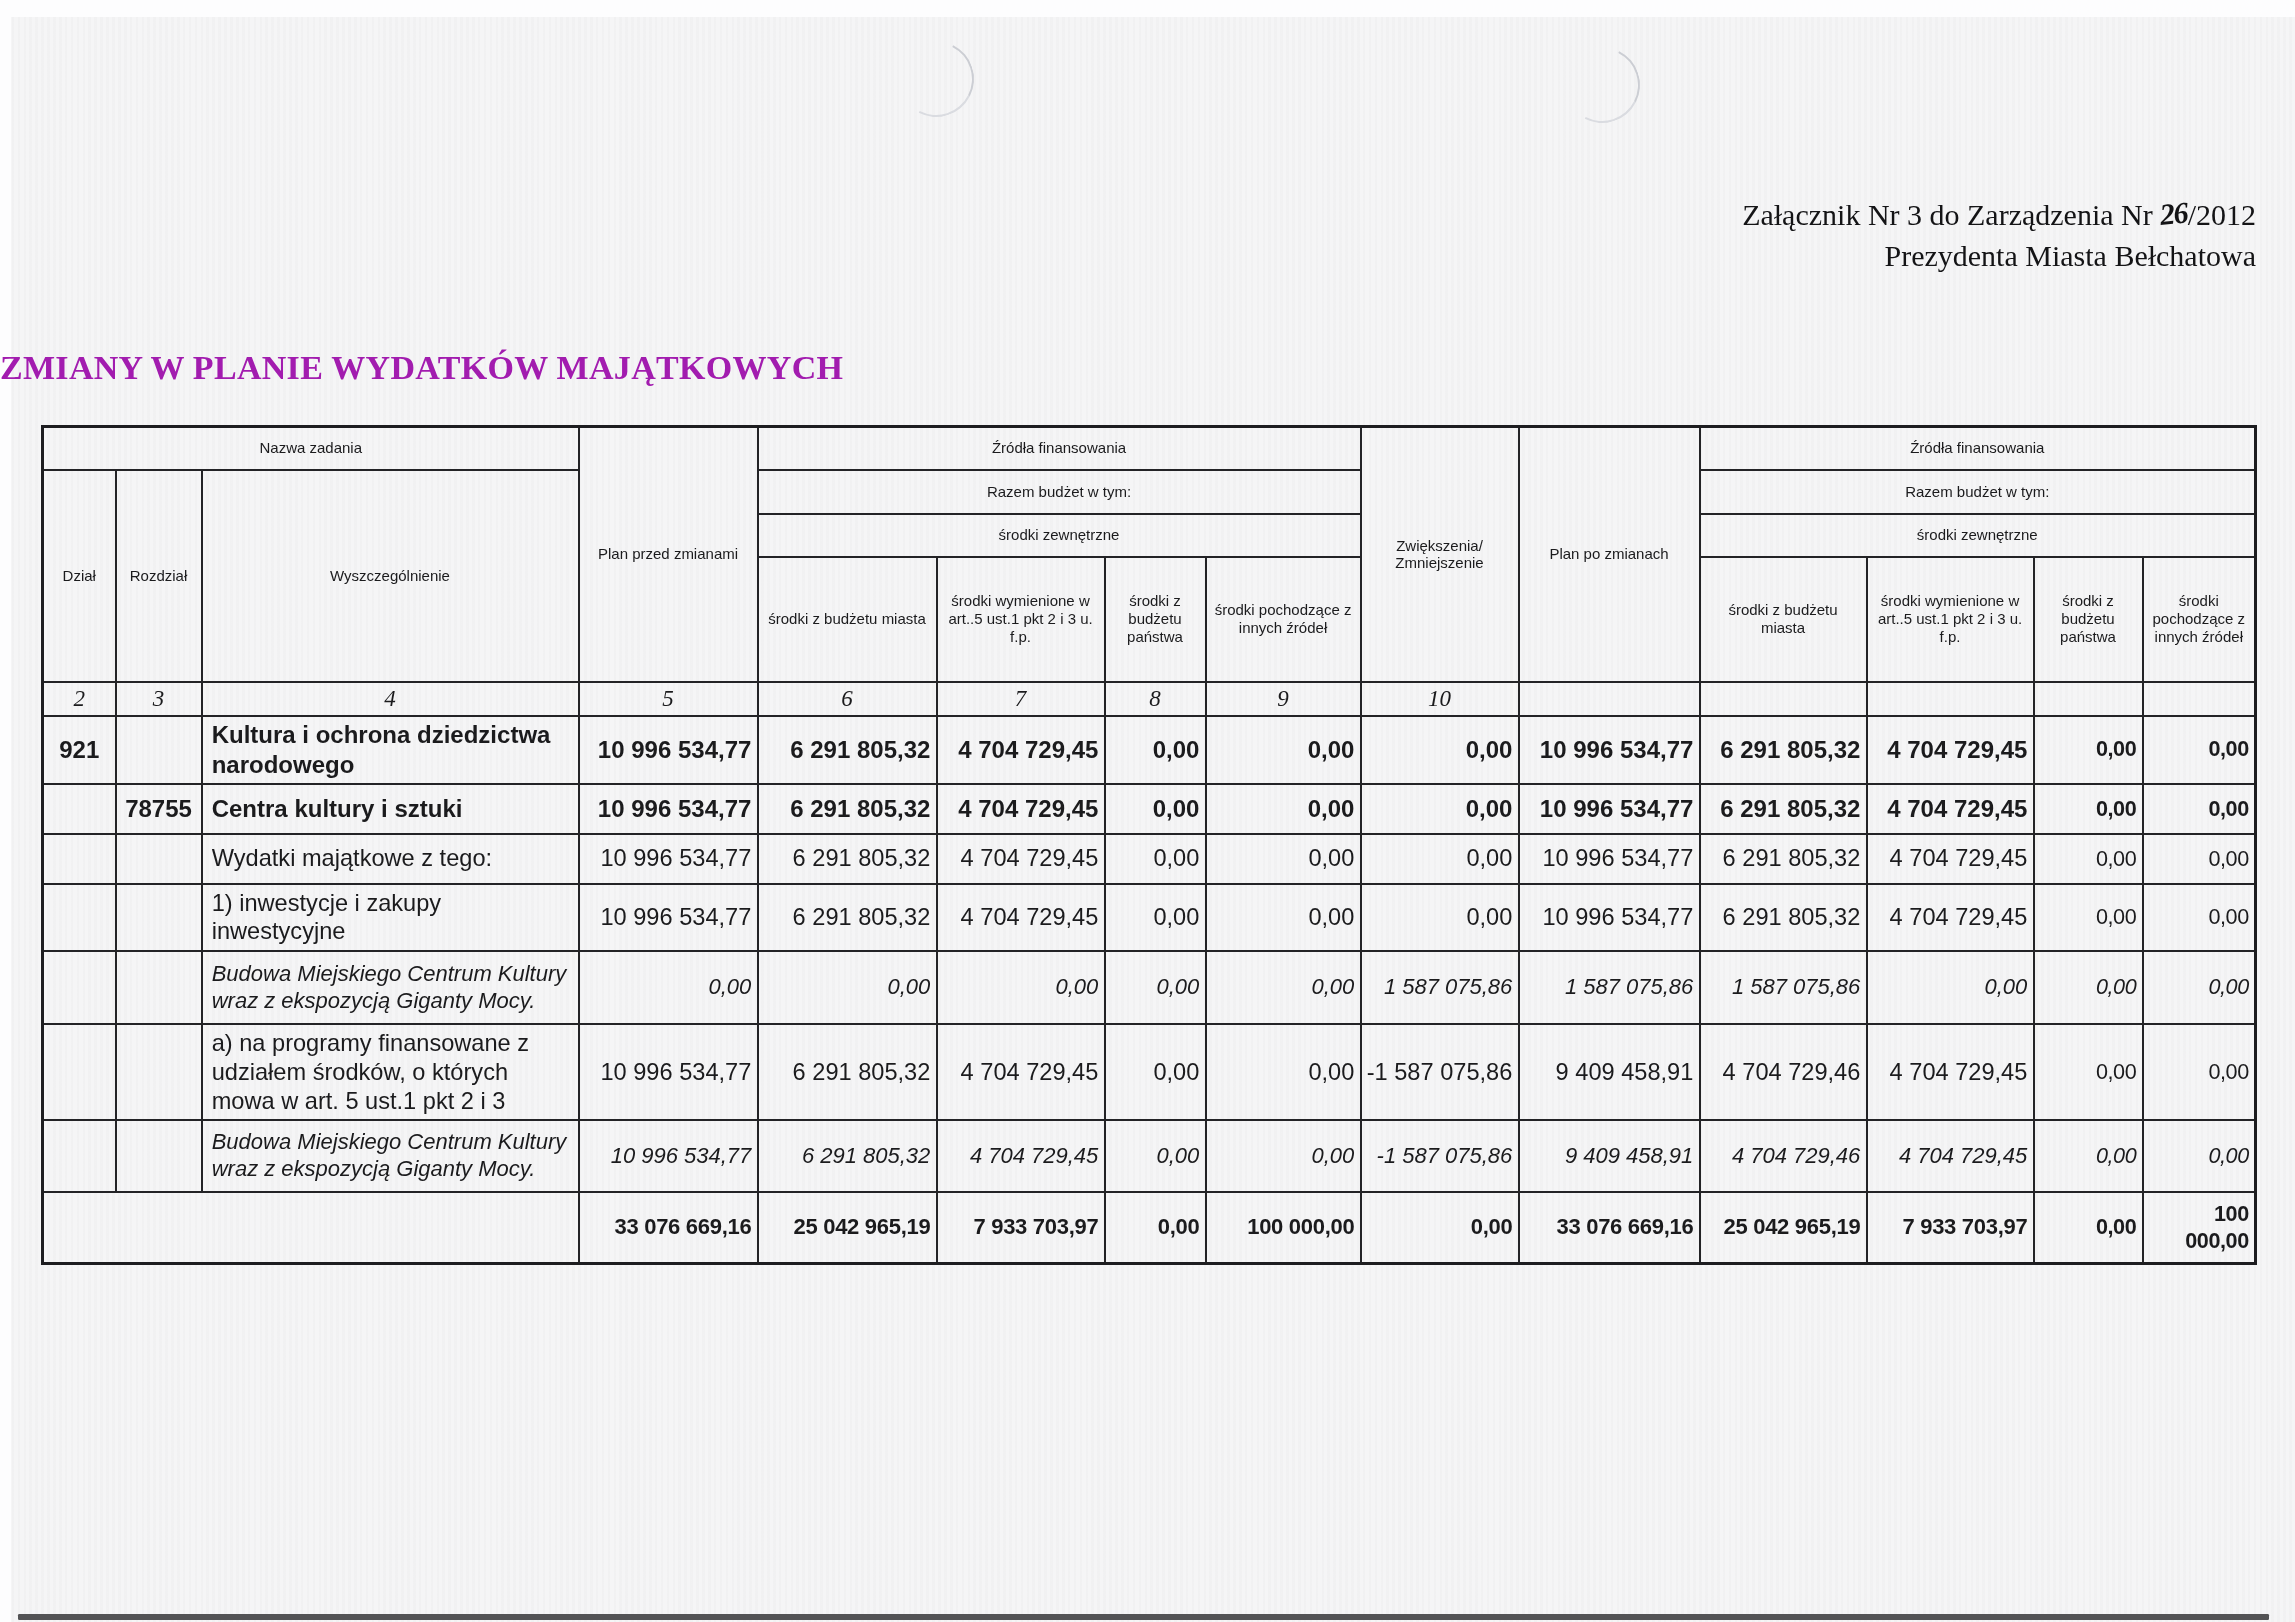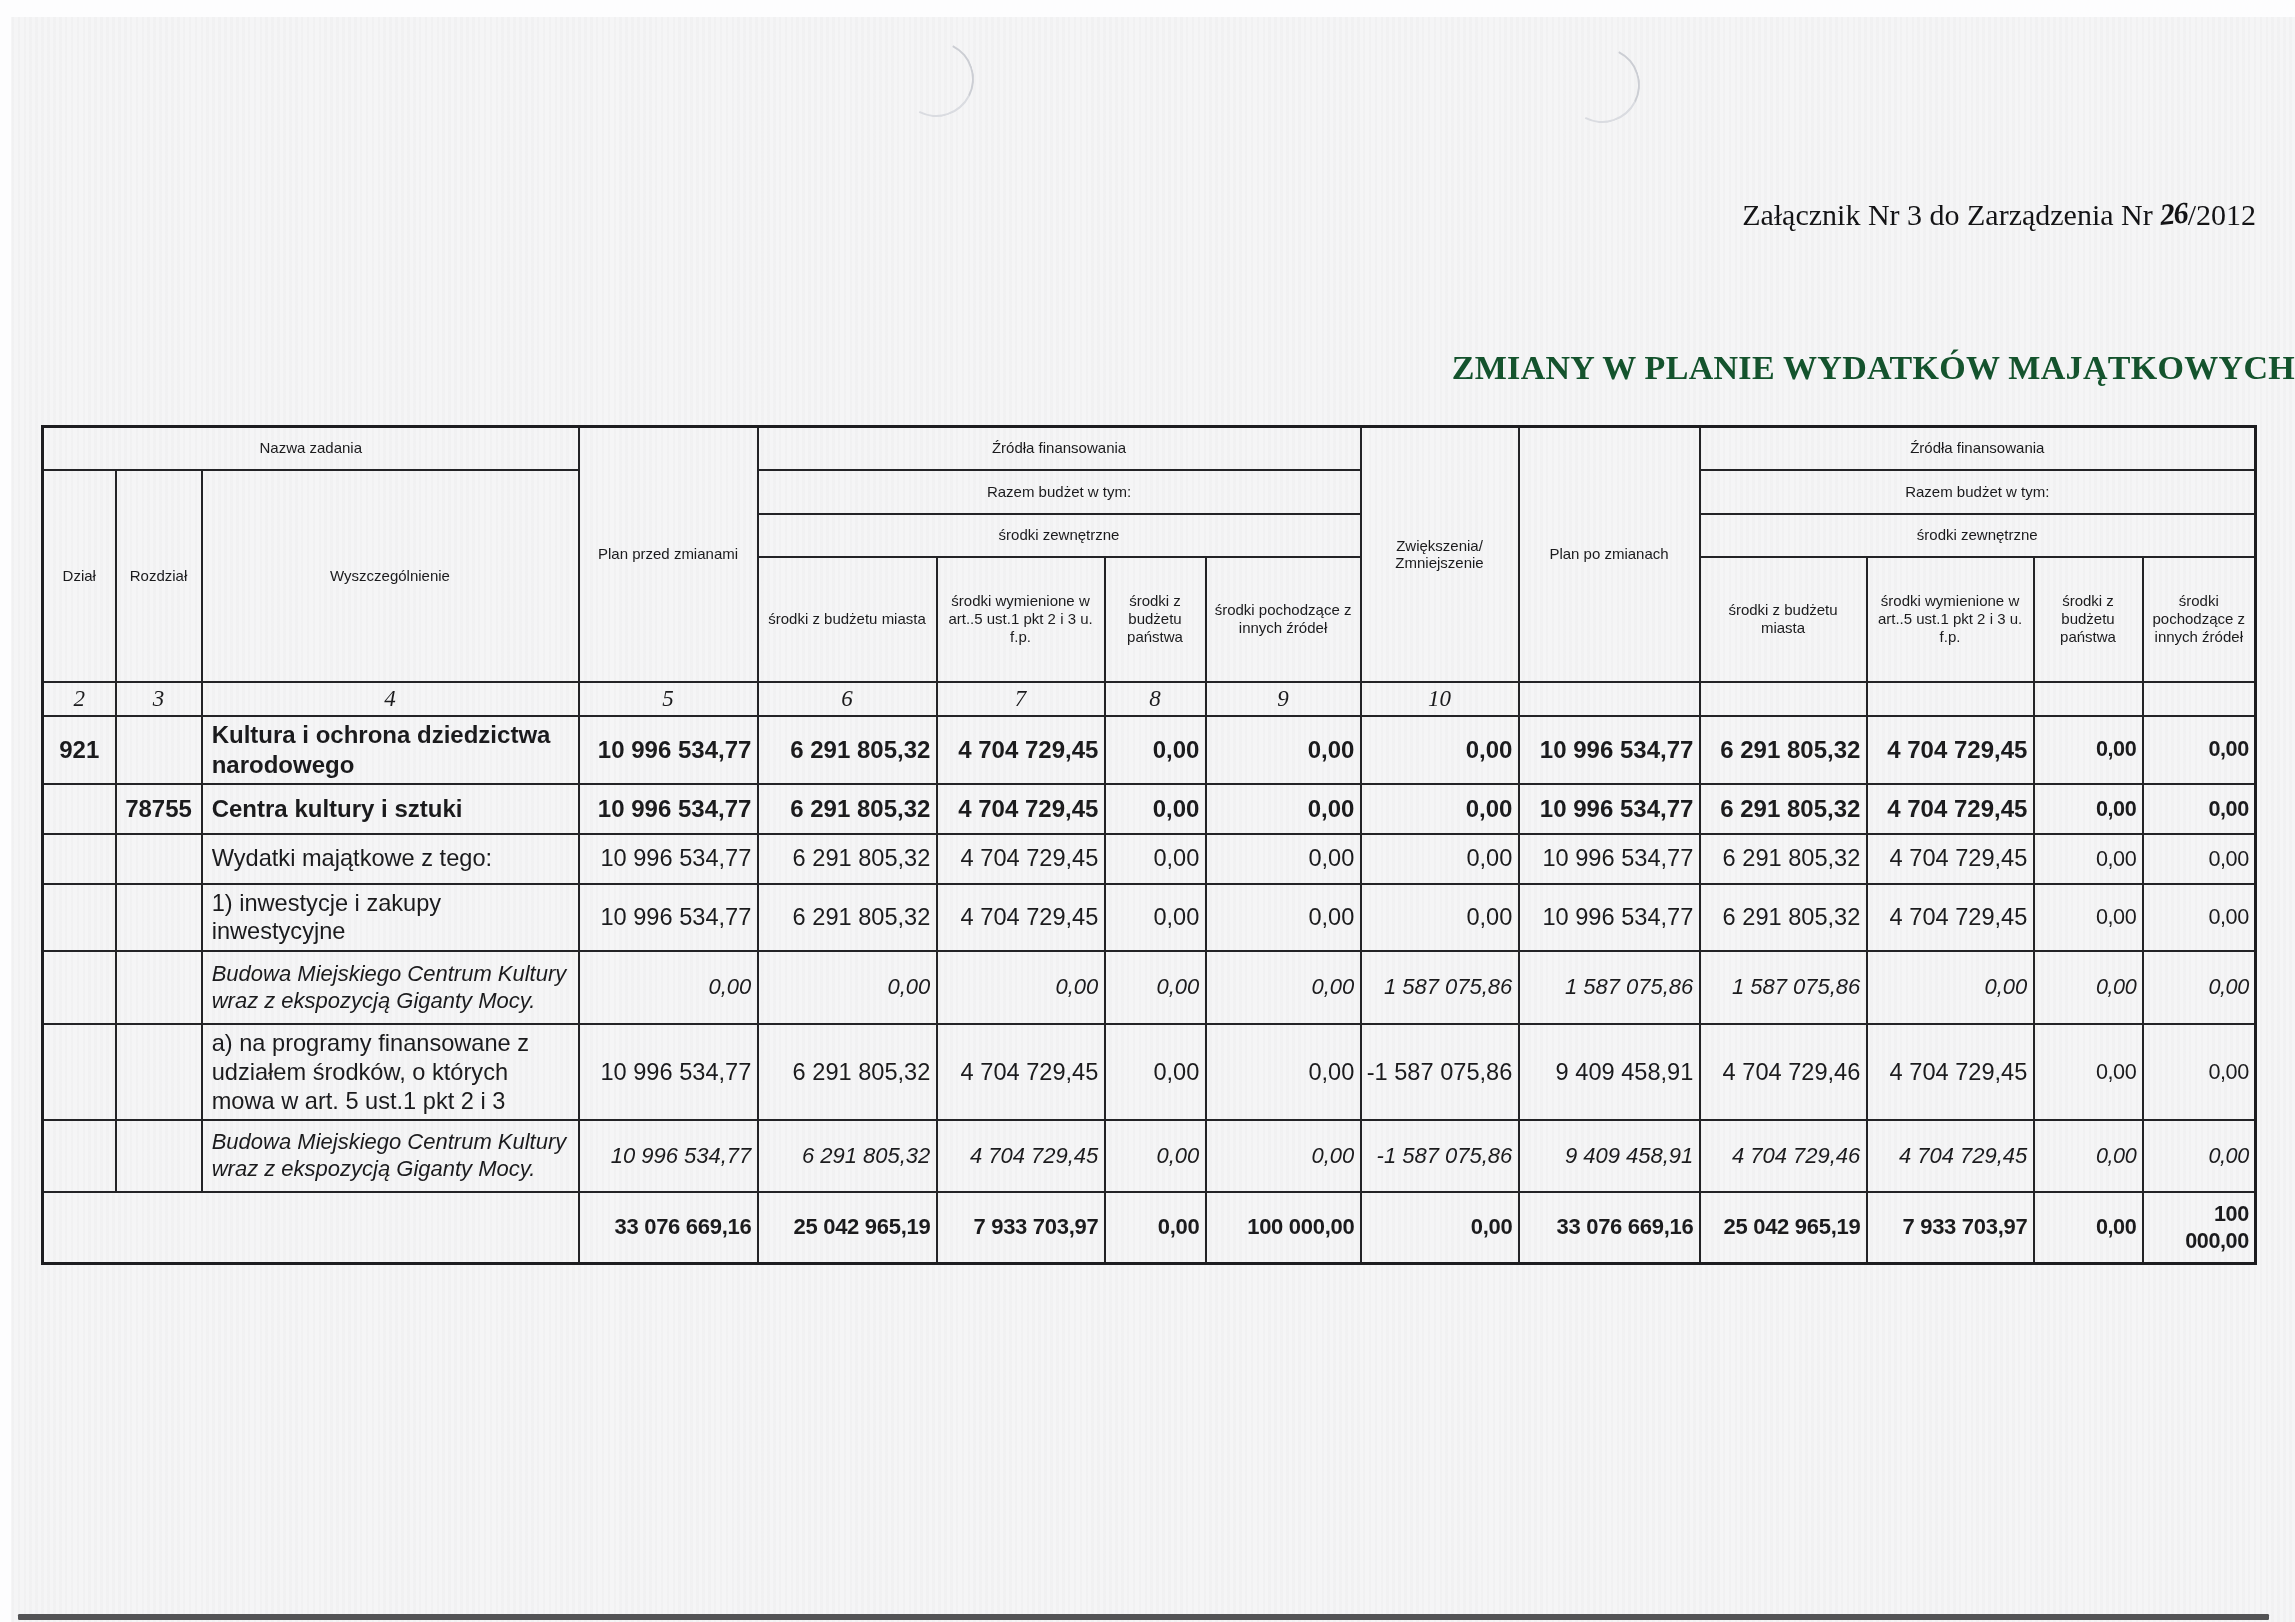--- a/index.html
+++ b/index.html
@@ -46,24 +46,24 @@
   }
   .handwritten {
     display: inline-block;
     font-weight: 700; font-style: italic;
     transform: rotate(-6deg) translateY(-1.3px);
     letter-spacing: -1.3px;
   }
 
   .doc-title {
     position: absolute; top: 349px; left: 0; width: 100%;
-    text-align: right;
+    text-align: left;
     font-family: "Liberation Serif", serif;
     font-weight: 700; font-size: 34px; letter-spacing: 0.3px;
-    color: #14532d;
+    color: #a21caf;
   }
 
   table.budget {
     position: absolute; left: 41px; top: 425px;
     width: 2212px;
     border-collapse: collapse; table-layout: fixed;
     background: transparent;
   }
   table.budget td {
     border: 2px solid #232326;
@@ -113,20 +113,21 @@
 <body>
 
 <div class="page">
   <div class="edge-top"></div>
   <div class="edge-left"></div>
   <div class="punch p1"></div>
   <div class="punch p2"></div>
 
   <div class="attachment">
     <div><span>Załącznik Nr 3 do Zarządzenia Nr </span><span class="handwritten">26</span><span>/2012</span></div>
+    <div>Prezydenta Miasta Bełchatowa</div>
   </div>
 
   <div class="doc-title">ZMIANY W PLANIE WYDATKÓW MAJĄTKOWYCH</div>
 
   <table class="budget">
     <colgroup>
       <col style="width:73px">
         <col style="width:86px">
         <col style="width:377px">
       <col style="width:179px">

